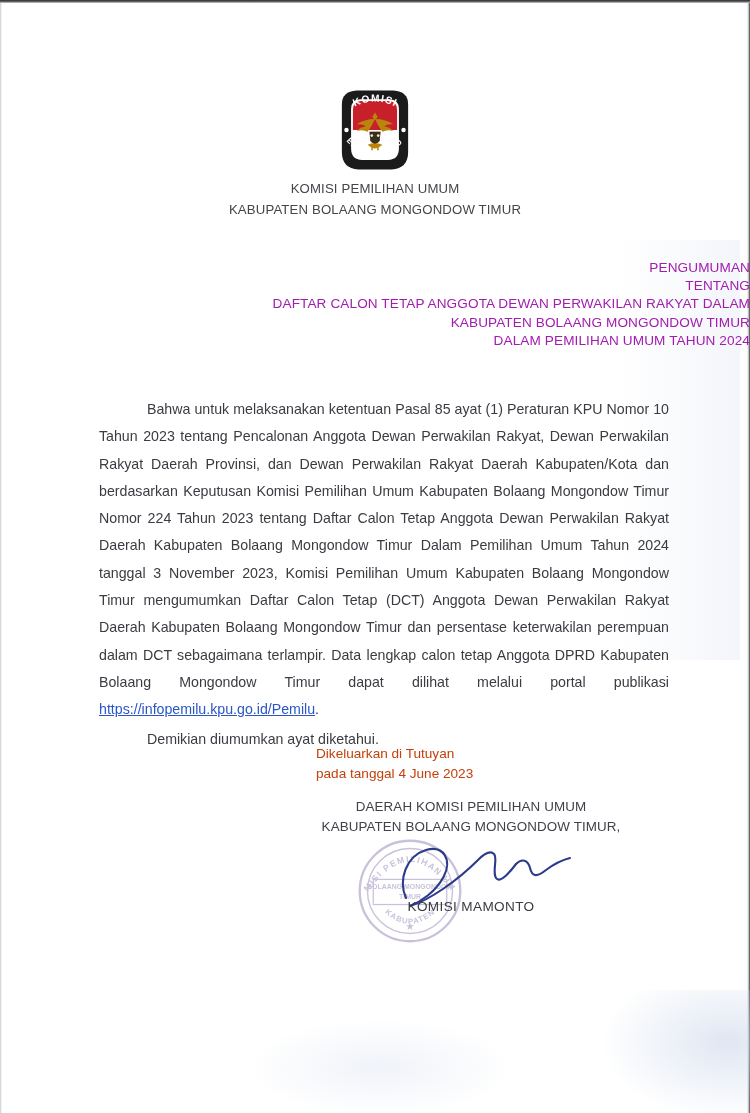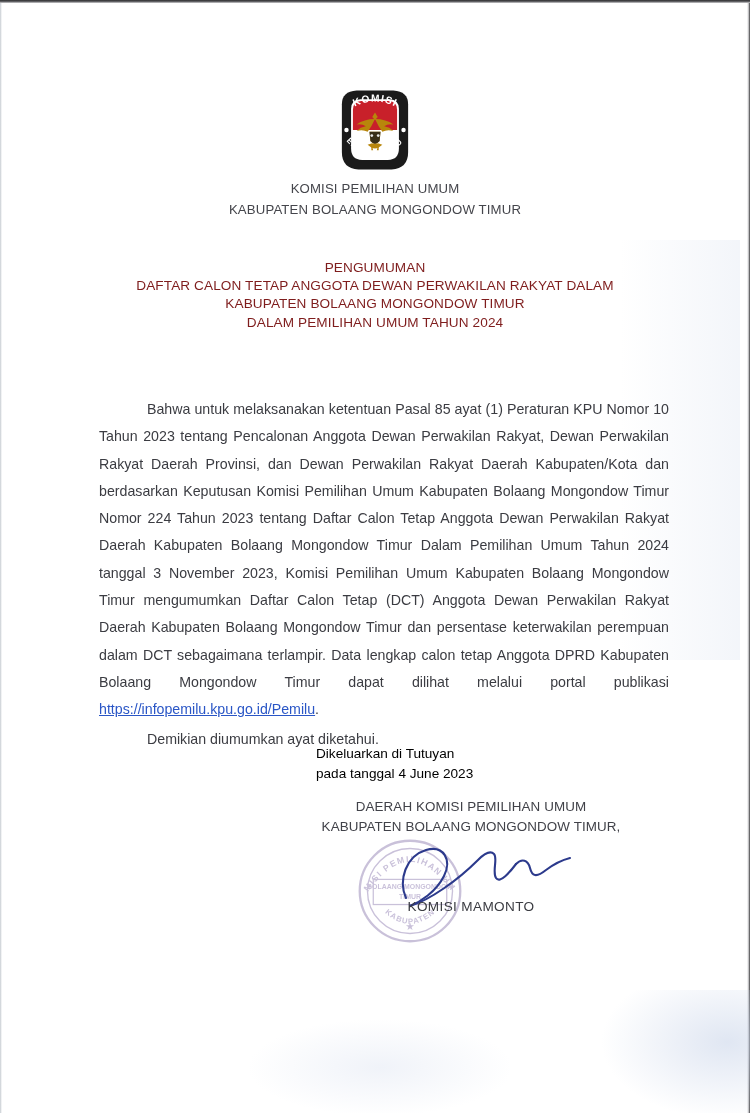--- a/index.html
+++ b/index.html
@@ -90,22 +90,23 @@
   .title-block {
     position: absolute;
     left: 0; top: 259px;
     width: 750px;
     text-align: center;
   }
   .title-line {
     font-size: 13.6px;
     line-height: 18.2px;
     letter-spacing: 0.1px;
-    color: #7f1d1d;
+    color: #a21caf;
     white-space: nowrap;
+    text-align: right;
   }
 
   
   .body-block {
     position: absolute;
     left: 99px;
     top: 396px;
     width: 570px;
   }
   .para {
@@ -131,21 +132,21 @@
   
   .place-block {
     position: absolute;
     left: 316px;
     top: 744px;
     width: 330px;
   }
   .place-line {
     font-size: 13.6px;
     line-height: 19.5px;
-    color: #000000;
+    color: #c2410c;
   }
 
   
   .signer-block {
     position: absolute;
     left: 306px;
     top: 797px;
     width: 330px;
     text-align: center;
   }
@@ -235,20 +236,21 @@
     </svg>
   </div>
 
   <div class="inst-block">
     <div class="inst-line">KOMISI PEMILIHAN UMUM</div>
     <div class="inst-line">KABUPATEN BOLAANG MONGONDOW TIMUR</div>
   </div>
 
   <div class="title-block">
     <div class="title-line">PENGUMUMAN</div>
+    <div class="title-line">TENTANG</div>
     <div class="title-line">DAFTAR CALON TETAP ANGGOTA DEWAN PERWAKILAN RAKYAT DALAM</div>
     <div class="title-line">KABUPATEN BOLAANG MONGONDOW TIMUR</div>
     <div class="title-line">DALAM PEMILIHAN UMUM TAHUN 2024</div>
   </div>
 
   <div class="body-block">
     <p class="para indent"><span>Bahwa untuk melaksanakan ketentuan Pasal 85 ayat (1) Peraturan KPU Nomor 10 Tahun 2023 tentang Pencalonan Anggota Dewan Perwakilan Rakyat, Dewan Perwakilan Rakyat Daerah Provinsi, dan Dewan Perwakilan Rakyat Daerah Kabupaten/Kota dan berdasarkan Keputusan Komisi Pemilihan Umum Kabupaten Bolaang Mongondow Timur Nomor 224 Tahun 2023 tentang Daftar Calon Tetap Anggota Dewan Perwakilan Rakyat Daerah Kabupaten Bolaang Mongondow Timur Dalam Pemilihan Umum Tahun 2024 tanggal 3 November 2023, Komisi Pemilihan Umum Kabupaten Bolaang Mongondow Timur mengumumkan Daftar Calon Tetap (DCT) Anggota Dewan Perwakilan Rakyat Daerah Kabupaten Bolaang Mongondow Timur dan persentase keterwakilan perempuan dalam DCT sebagaimana terlampir. Data lengkap calon tetap Anggota DPRD Kabupaten Bolaang Mongondow Timur dapat dilihat melalui portal publikasi </span><a class="link" href="#">https://infopemilu.kpu.go.id/Pemilu</a><span>.</span></p>
     <p class="para closing">Demikian diumumkan ayat diketahui.</p>
   </div>
 

